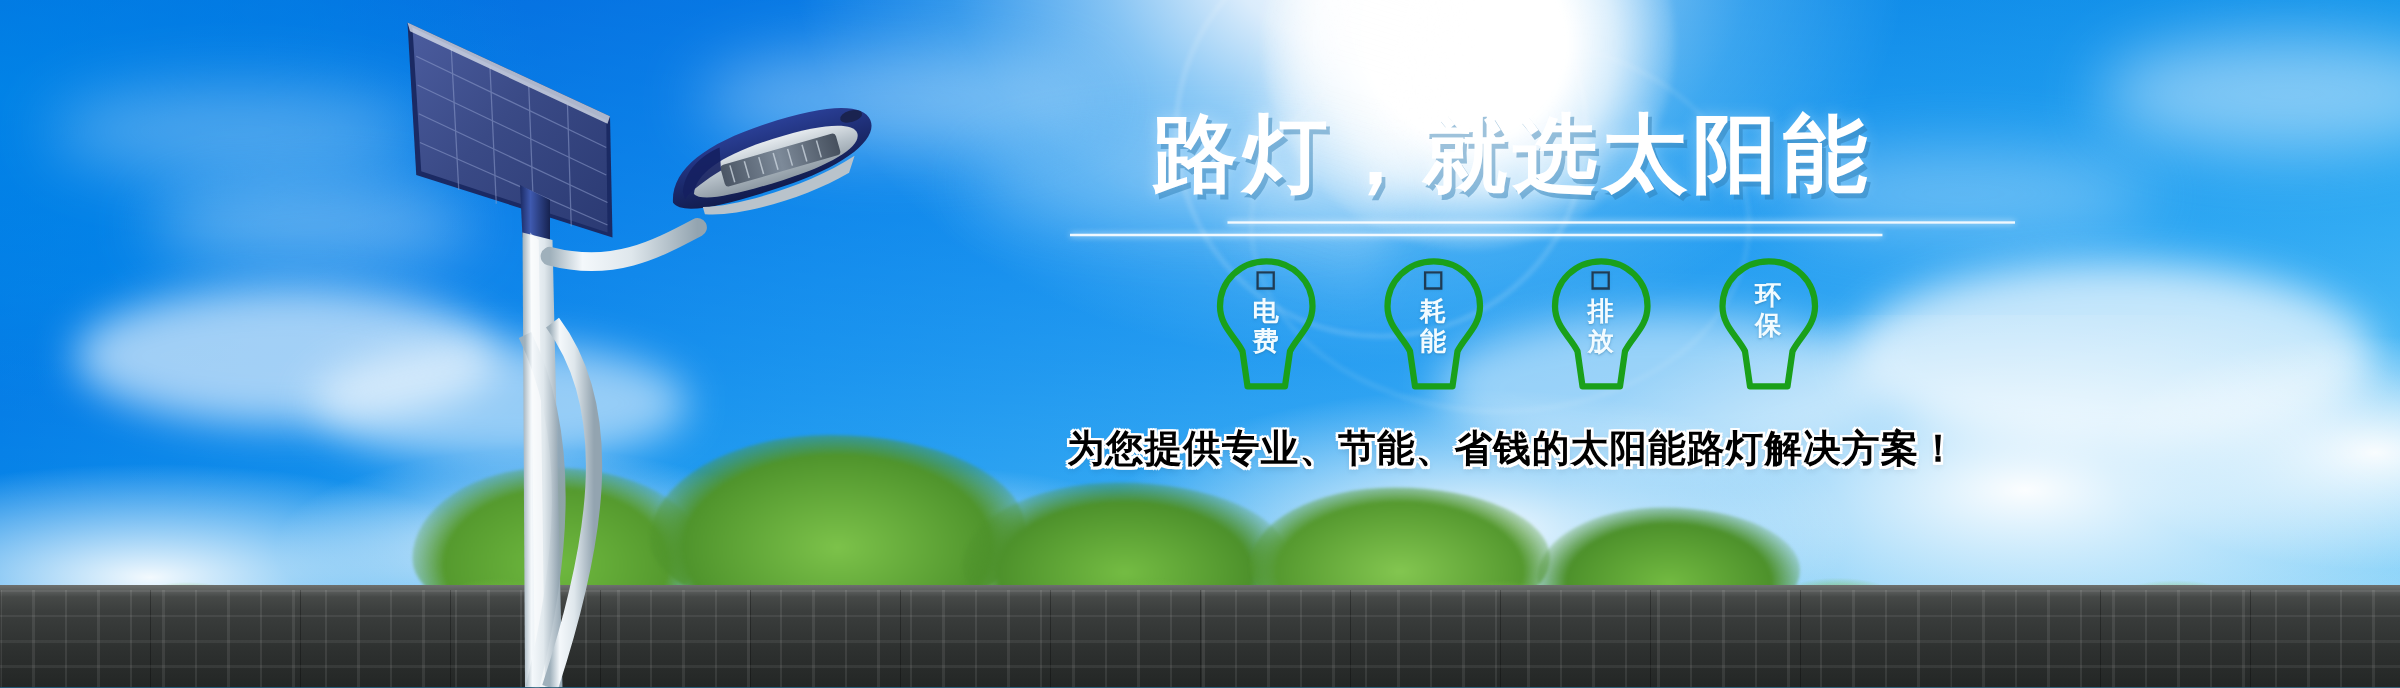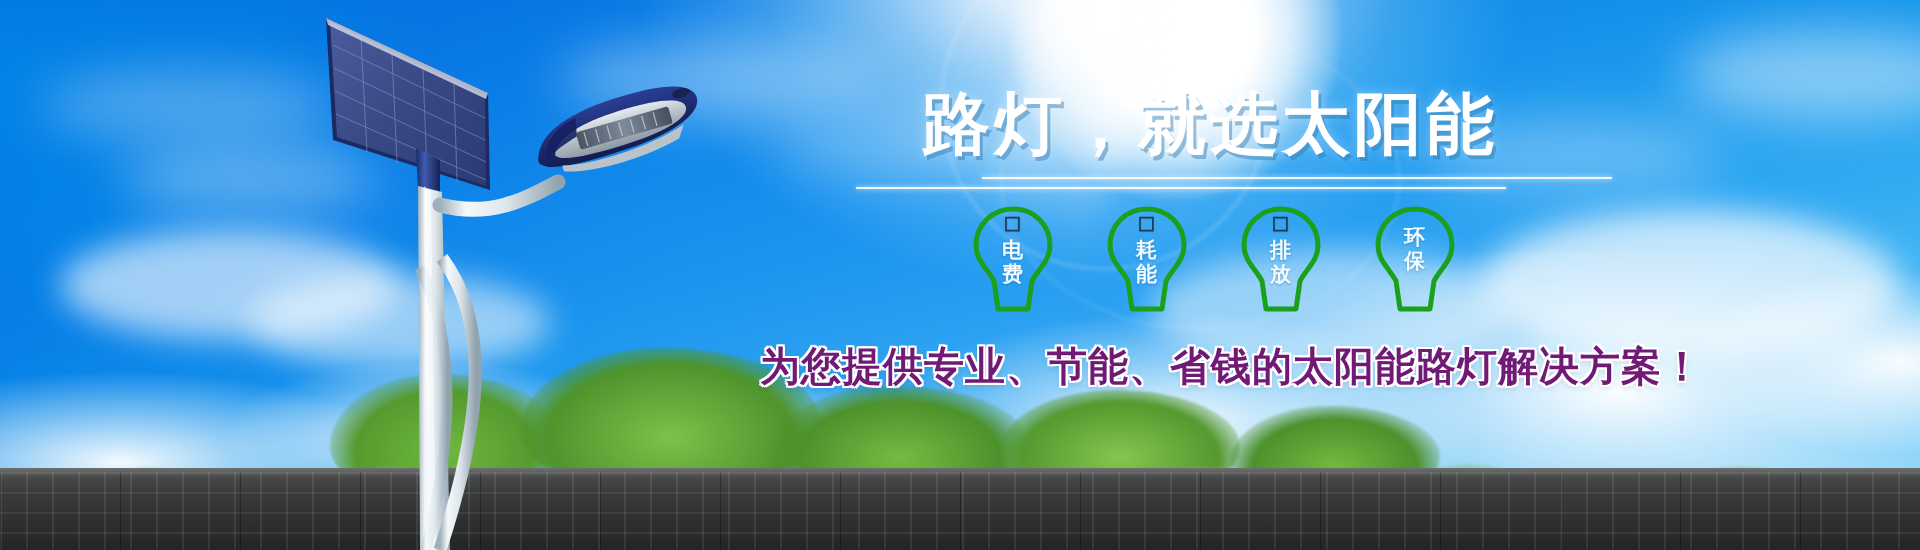--- a/index.html
+++ b/index.html
@@ -153,24 +153,24 @@
   .badge .zero{
     font-size:23px;color:#ffffff;
     -webkit-text-stroke:1px #1d3b55;
     margin-bottom:1px;
   }
   .badge .l1,.badge .l2{display:block;}
 
   .tagline{
     margin:26px 0 0;
     text-align:center;
-    font-size:40px;
+    font-size:30px;
     font-weight:700;
     letter-spacing:1px;
-    color:#701a75;
+    color:#000000;
     white-space:nowrap;
     text-shadow:
       -2px -2px 0 #ffffff,  2px -2px 0 #ffffff,
       -2px  2px 0 #ffffff,  2px  2px 0 #ffffff,
       -2px  0   0 #ffffff,  2px  0   0 #ffffff,
        0   -2px 0 #ffffff,  0    2px 0 #ffffff,
        0 3px 6px rgba(0,0,0,.16);
   }
 </style>
 </head>

